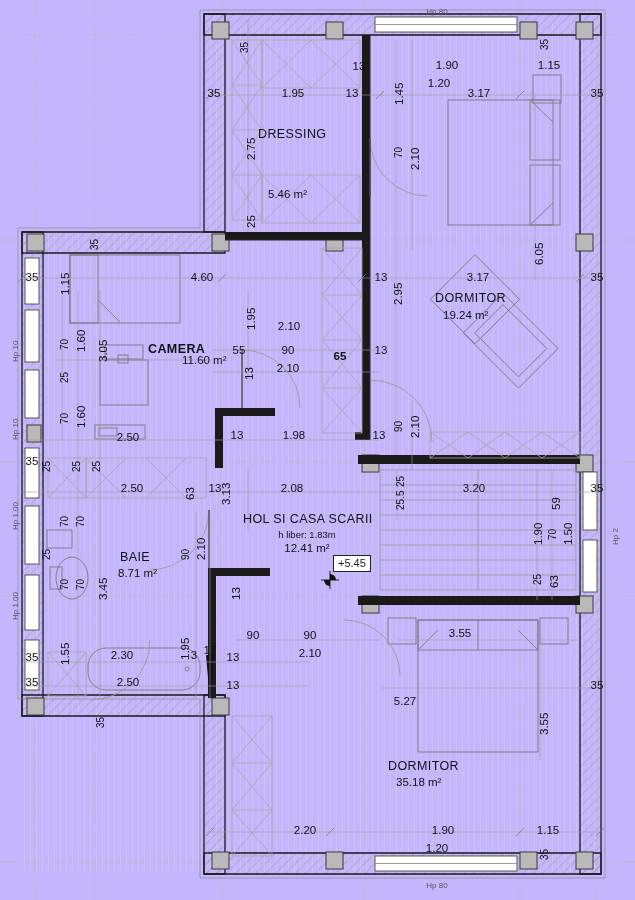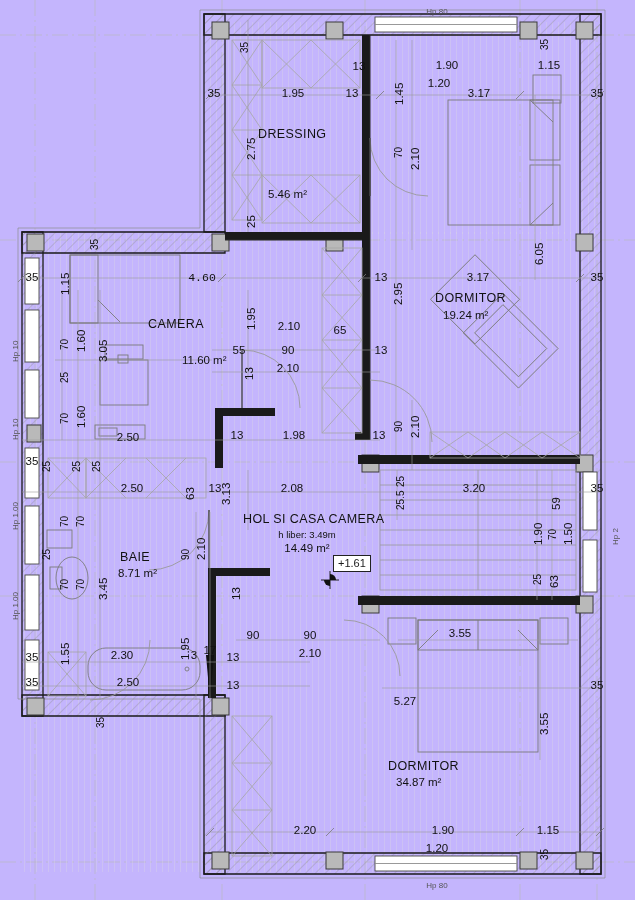--- a/index.html
+++ b/index.html
@@ -358,65 +358,65 @@
 <div class="lbl room-area" style="left:268px; top:145px;margin-top:44px;">5.46 m²</div>
 <div class="lbl dim vert" style="left:246px; top:160px;">2.75</div>
 <div class="lbl dim vert" style="left:246px; top:228px;">25</div>
 
 <div class="lbl dim-s vert" style="left:394px; top:158px;">70</div>
 <div class="lbl dim vert" style="left:410px; top:170px;">2.10</div>
 <div class="lbl dim vert" style="left:534px; top:265px;">6.05</div>
 
 <div class="lbl dim ctr" style="left:32px; top:272px;">35</div>
 <div class="lbl dim vert" style="left:60px; top:295px;">1.15</div>
-<div class="lbl dim ctr" style="left:202px; top:272px;font-family:Liberation Mono, monospace;">4.60</div>
+<div class="lbl dim ctr" style="left:202px; top:272px;">4.60</div>
 <div class="lbl dim-s vert" style="left:90px; top:250px;">35</div>
 <div class="lbl dim ctr" style="left:381px; top:272px;">13</div>
 <div class="lbl dim vert" style="left:393px; top:305px;">2.95</div>
 <div class="lbl dim ctr" style="left:478px; top:272px;">3.17</div>
 <div class="lbl dim ctr" style="left:597px; top:272px;">35</div>
 
 <div class="lbl room-name" style="left:435px; top:292px;">DORMITOR</div>
 <div class="lbl room-area" style="left:443px; top:310px;">19.24 m²</div>
 
-<div class="lbl room-name" style="left:148px; top:318px;">CAMERA</div>
+<div class="lbl room-name" style="left:148px; top:343px;font-weight:bold;">CAMERA</div>
 <div class="lbl room-area" style="left:148px; top:355px;margin-left:34px;">11.60 m²</div>
 <div class="lbl dim vert" style="left:98px; top:362px;">3.05</div>
 <div class="lbl dim-s vert" style="left:60px; top:350px;">70</div>
 <div class="lbl dim vert" style="left:76px; top:352px;">1.60</div>
 <div class="lbl dim-s vert" style="left:60px; top:383px;">25</div>
 <div class="lbl dim-s vert" style="left:60px; top:424px;">70</div>
 <div class="lbl dim vert" style="left:76px; top:428px;">1.60</div>
 <div class="lbl dim ctr" style="left:128px; top:432px;">2.50</div>
 <div class="lbl dim vert" style="left:246px; top:330px;">1.95</div>
 <div class="lbl dim ctr" style="left:289px; top:321px;">2.10</div>
 <div class="lbl dim ctr" style="left:239px; top:345px;">55</div>
 <div class="lbl dim ctr" style="left:288px; top:345px;">90</div>
-<div class="lbl dim ctr" style="left:340px; top:325px;">65</div>
+<div class="lbl dim ctr" style="left:340px; top:351px;font-weight:bold;">65</div>
 <div class="lbl dim ctr" style="left:381px; top:345px;">13</div>
 <div class="lbl dim vert" style="left:244px; top:380px;">13</div>
 <div class="lbl dim ctr" style="left:288px; top:363px;">2.10</div>
 
 <div class="lbl dim ctr" style="left:237px; top:430px;">13</div>
 <div class="lbl dim ctr" style="left:294px; top:430px;text-align:center;">1.98</div>
 <div class="lbl dim ctr" style="left:379px; top:430px;">13</div>
 <div class="lbl dim-s vert" style="left:394px; top:432px;">90</div>
 <div class="lbl dim vert" style="left:410px; top:438px;">2.10</div>
 <div class="lbl dim vert" style="left:221px; top:505px;">3.13</div>
 <div class="lbl dim ctr" style="left:292px; top:483px;">2.08</div>
 <div class="lbl dim-s vert" style="left:396px; top:510px;">25.5</div>
 <div class="lbl dim-s vert" style="left:396px; top:487px;">25</div>
 <div class="lbl dim ctr" style="left:474px; top:483px;">3.20</div>
 <div class="lbl dim vert" style="left:551px; top:510px;">59</div>
 <div class="lbl dim ctr" style="left:597px; top:483px;">35</div>
 
-<div class="lbl room-name" style="left:243px; top:513px;">HOL SI CASA CAMERA</div>
-<div class="lbl room-sub ctr" style="left:307px; top:530px;">h liber: 3.49m</div>
-<div class="lbl room-area ctr" style="left:307px; top:543px;">14.49 m²</div>
-<div class="lvl" style="left:333px; top:555px;">+1.61</div>
+<div class="lbl room-name" style="left:243px; top:513px;">HOL SI CASA SCARII</div>
+<div class="lbl room-sub ctr" style="left:307px; top:530px;">h liber: 1.83m</div>
+<div class="lbl room-area ctr" style="left:307px; top:543px;">12.41 m²</div>
+<div class="lvl" style="left:333px; top:555px;">+5.45</div>
 
 <div class="lbl dim vert" style="left:231px; top:600px;">13</div>
 <div class="lbl dim ctr" style="left:253px; top:630px;">90</div>
 <div class="lbl dim ctr" style="left:310px; top:630px;">90</div>
 <div class="lbl dim ctr" style="left:310px; top:648px;">2.10</div>
 <div class="lbl dim ctr" style="left:233px; top:652px;">13</div>
 <div class="lbl dim ctr" style="left:233px; top:680px;">13</div>
 
 <div class="lbl dim ctr" style="left:32px; top:456px;">35</div>
 <div class="lbl dim-s vert" style="left:42px; top:472px;">25</div>
@@ -451,21 +451,21 @@
 <div class="lbl dim-s vert" style="left:548px; top:540px;">70</div>
 <div class="lbl dim vert" style="left:563px; top:545px;">1.50</div>
 <div class="lbl dim-s vert" style="left:533px; top:585px;">25</div>
 <div class="lbl dim vert" style="left:549px; top:588px;">63</div>
 <div class="lbl dim ctr" style="left:460px; top:628px;">3.55</div>
 <div class="lbl dim ctr" style="left:405px; top:696px;">5.27</div>
 <div class="lbl dim vert" style="left:539px; top:735px;">3.55</div>
 <div class="lbl dim ctr" style="left:597px; top:680px;">35</div>
 
 <div class="lbl room-name" style="left:388px; top:760px;">DORMITOR</div>
-<div class="lbl room-area" style="left:396px; top:777px;">34.87 m²</div>
+<div class="lbl room-area" style="left:396px; top:777px;">35.18 m²</div>
 
 <div class="lbl dim ctr" style="left:305px; top:825px;">2.20</div>
 <div class="lbl dim ctr" style="left:443px; top:825px;">1.90</div>
 <div class="lbl dim ctr" style="left:437px; top:843px;">1.20</div>
 <div class="lbl dim ctr" style="left:548px; top:825px;">1.15</div>
 <div class="lbl dim-s vert" style="left:540px; top:860px;">35</div>
 
 <div class="lbl dim-xs ctr" style="left:437px; top:882px;">Hp 80</div>
 
 <div class="lbl dim-xs vert" style="left:12px; top:362px;">Hp 10</div>

